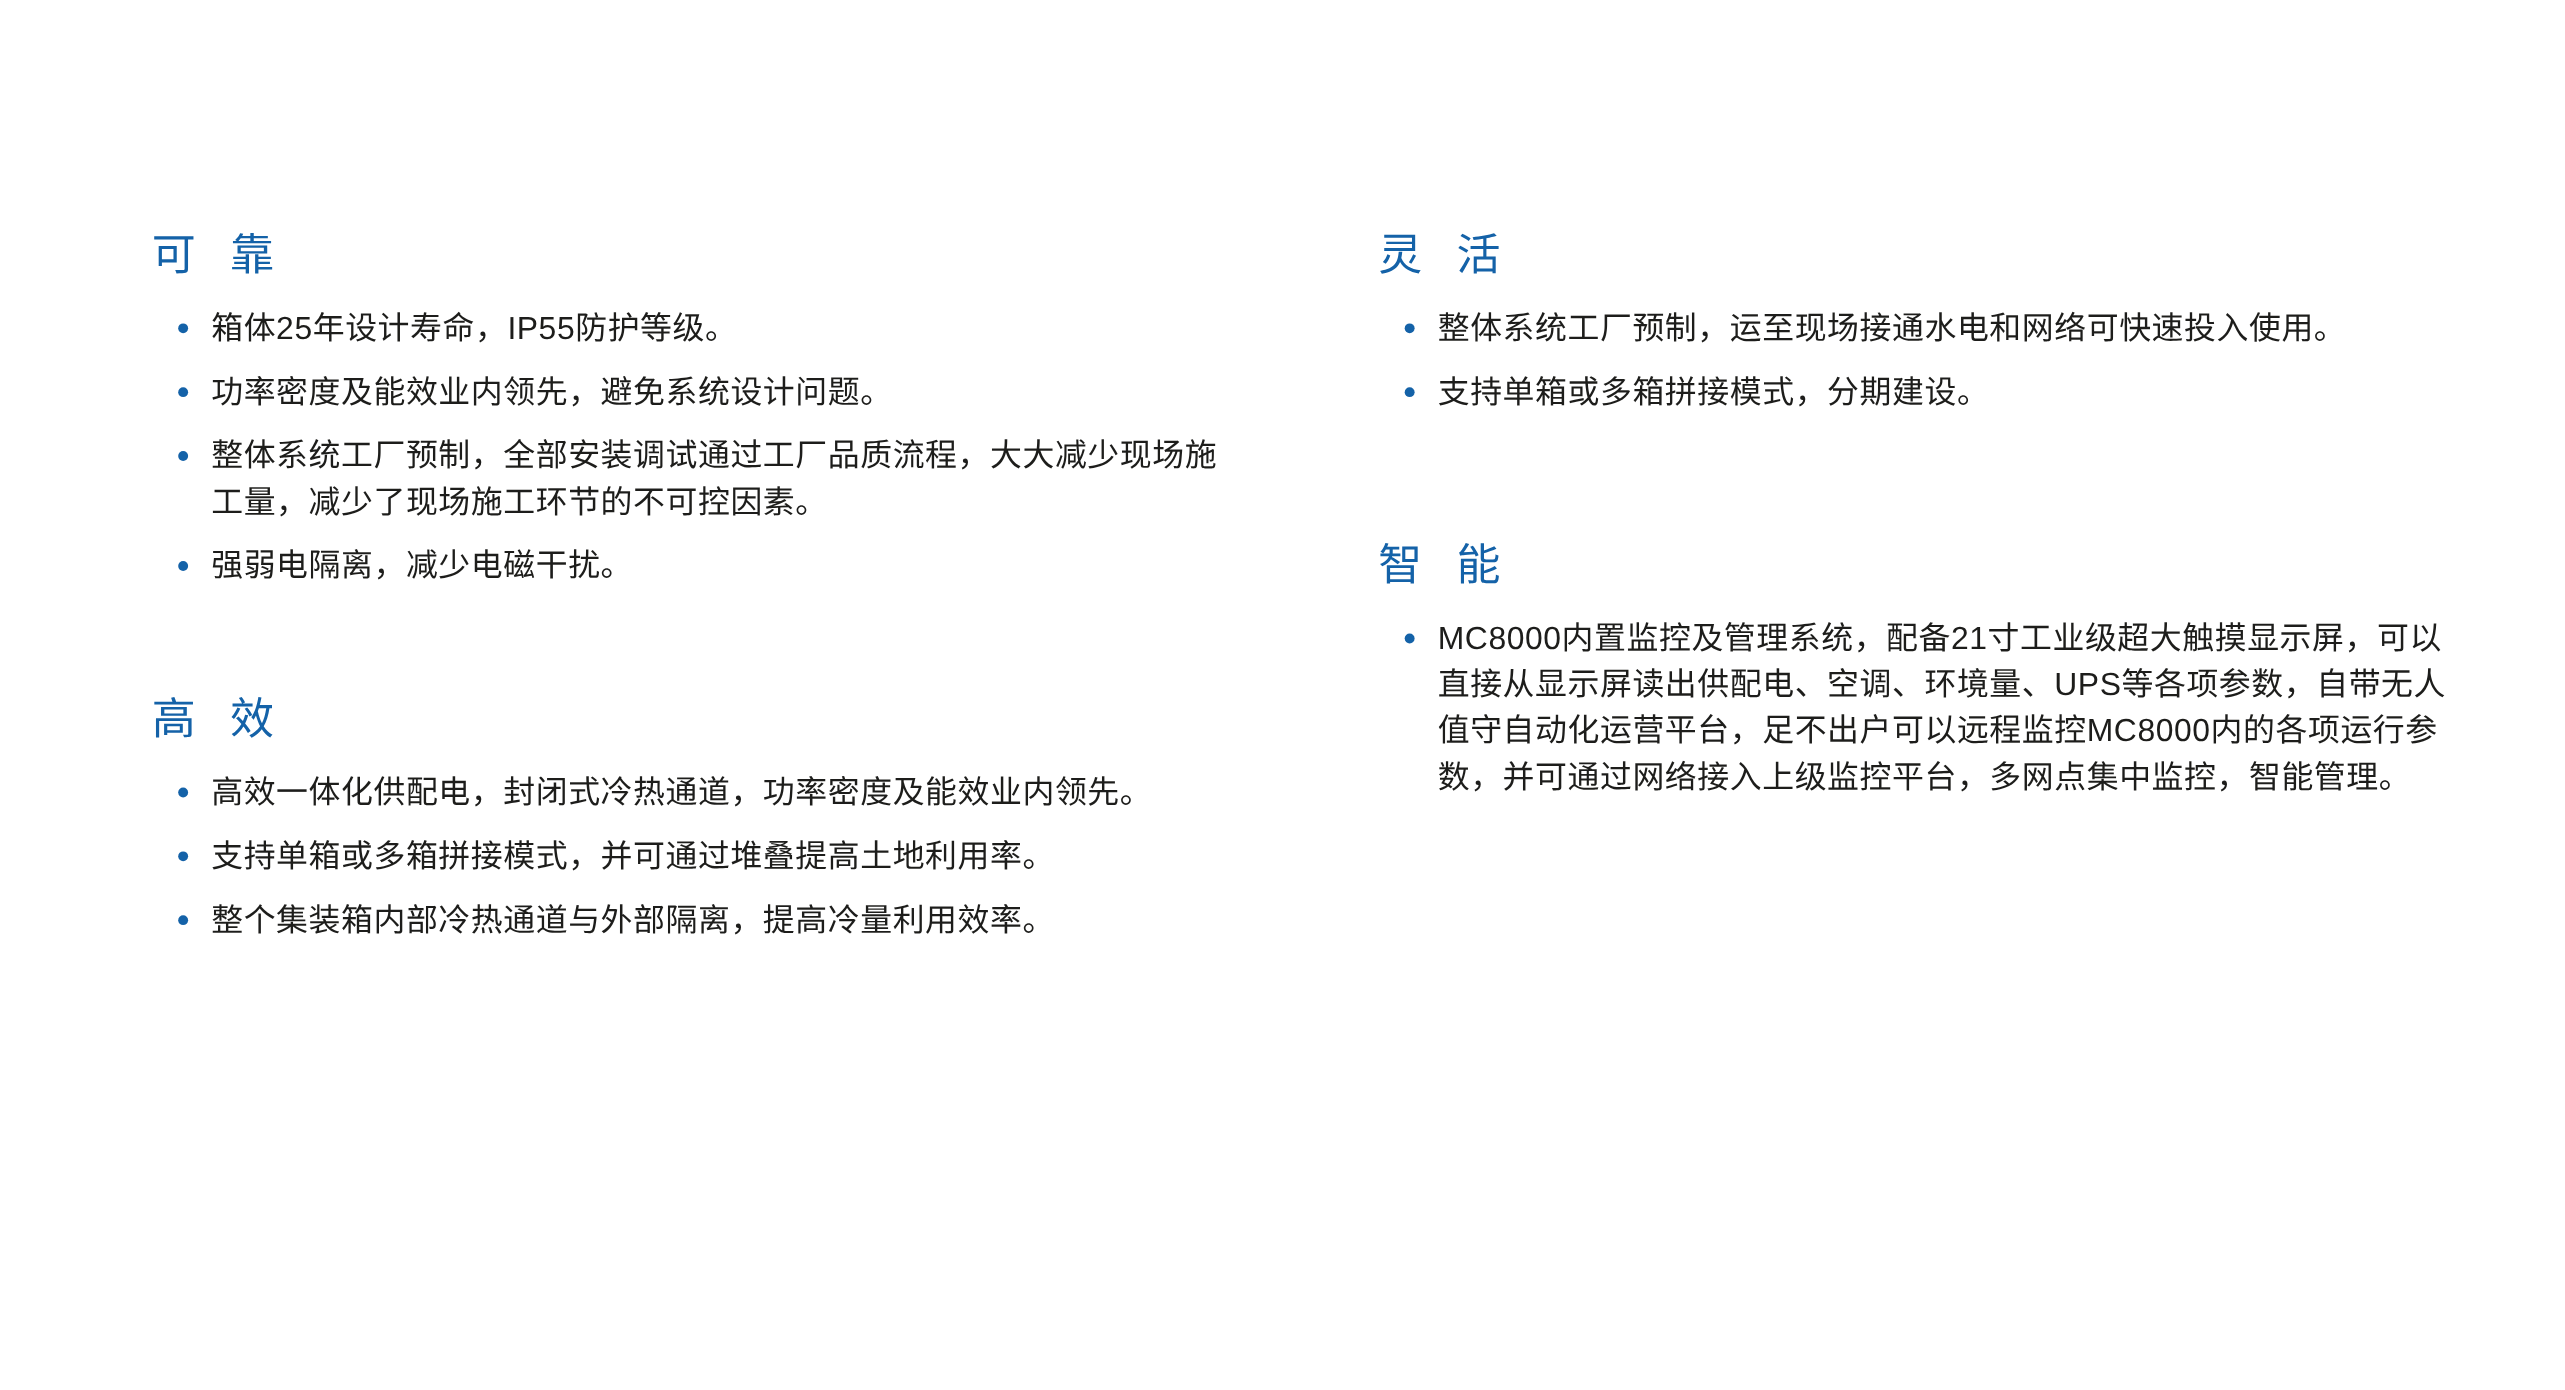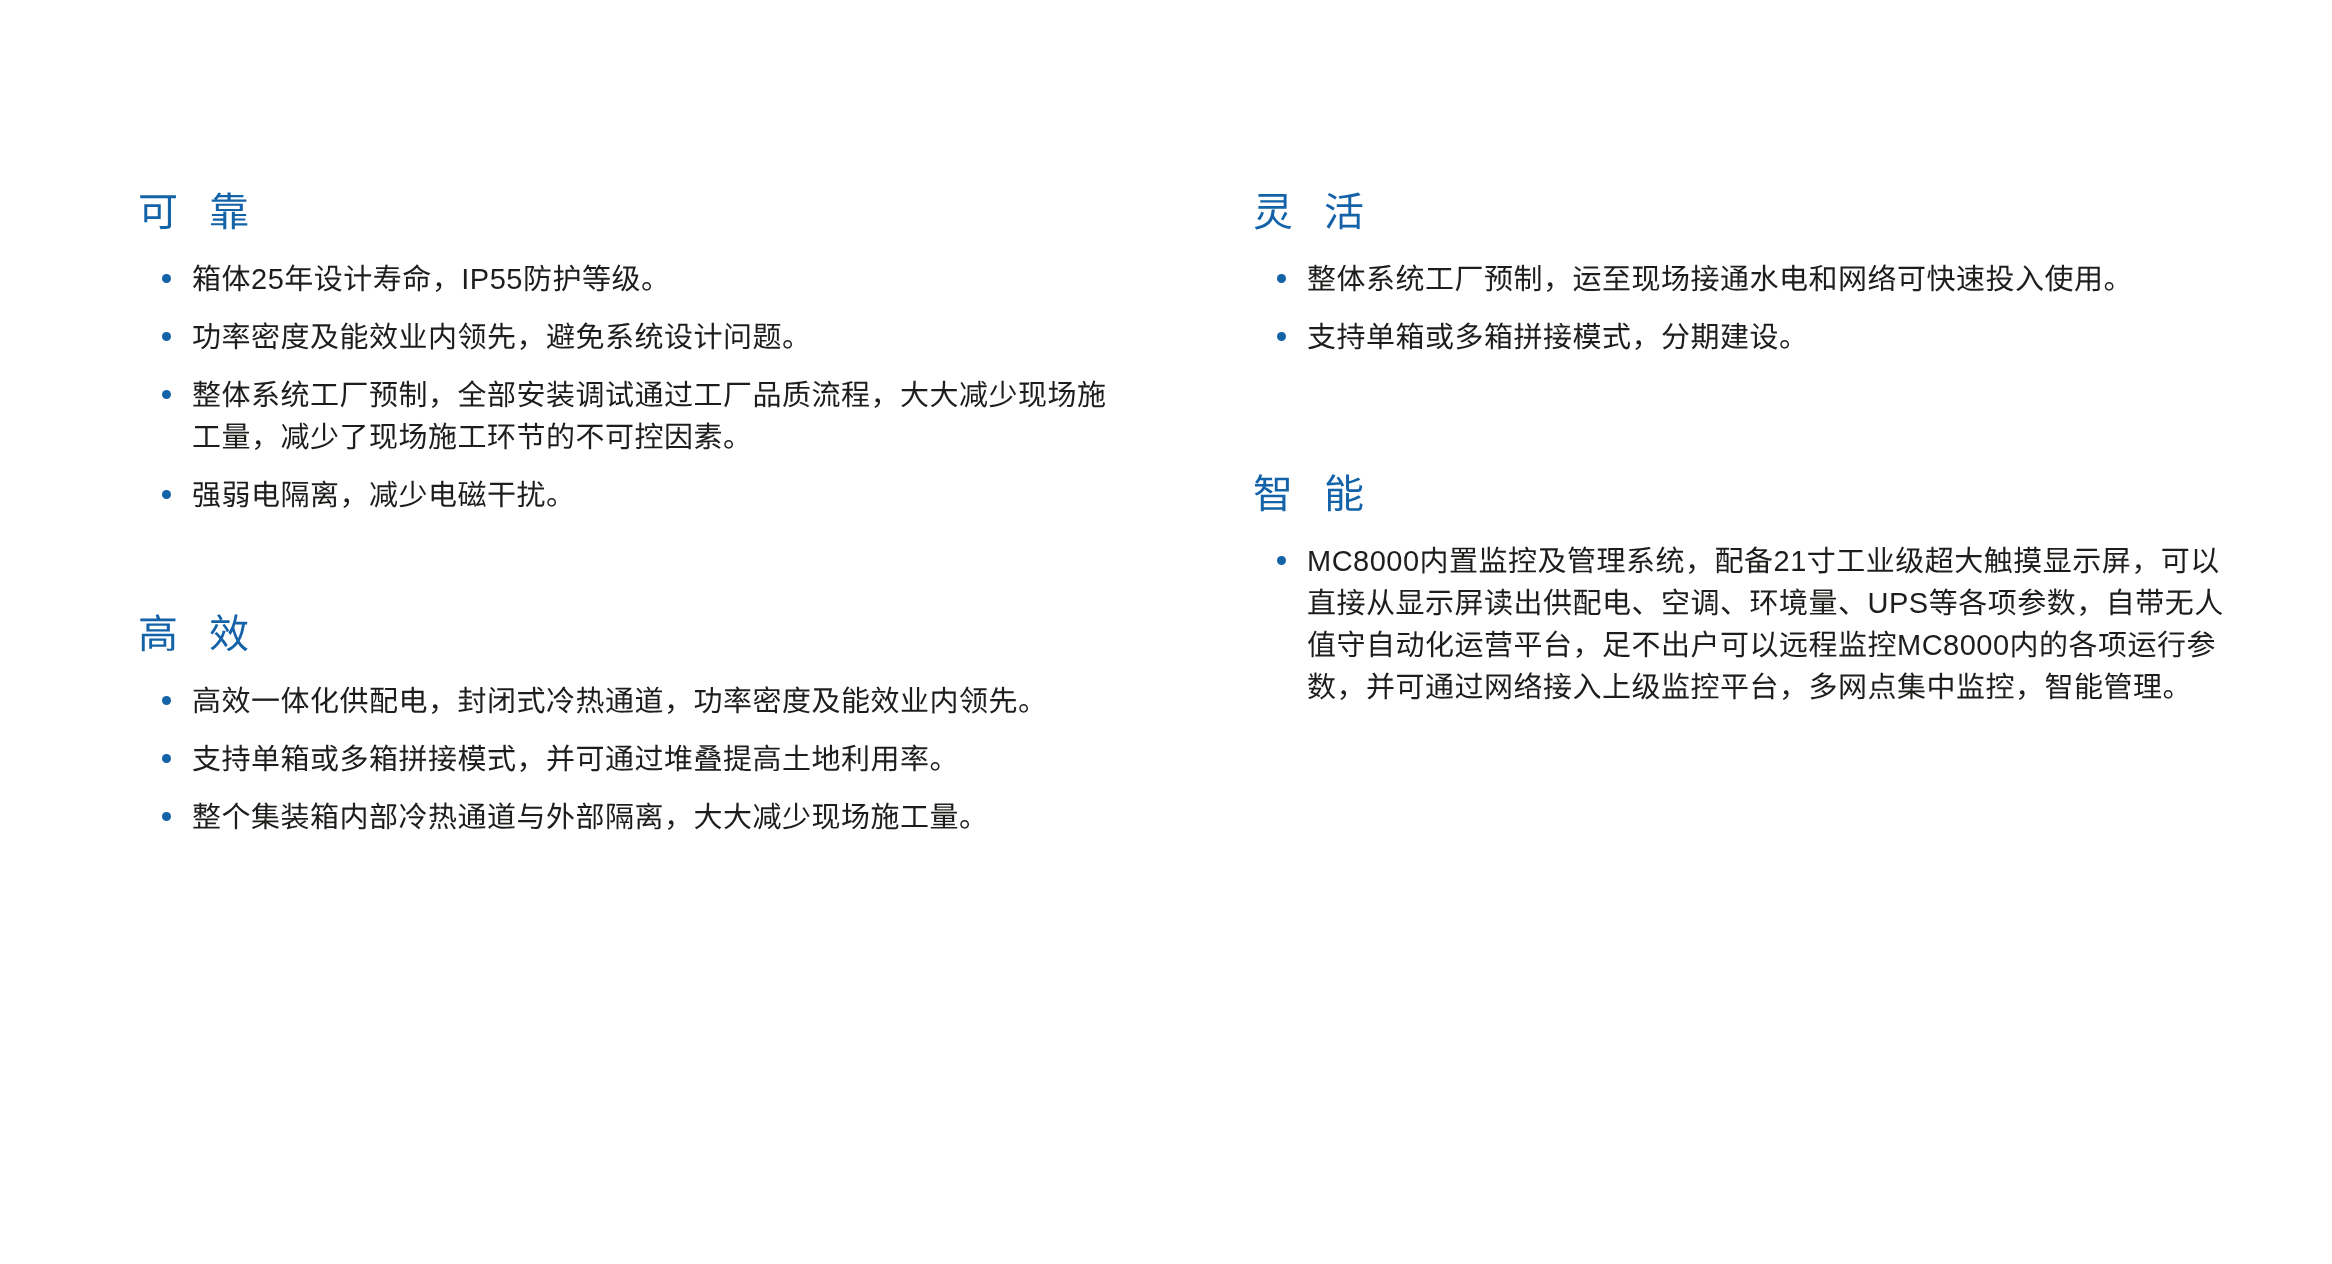--- a/index.html
+++ b/index.html
@@ -26,21 +26,21 @@
     top: 78px;
     font-size: 54px;
     font-weight: bold;
     color: #1462a8;
     letter-spacing: 2px;
     line-height: 1.1;
   }
   .columns {
     position: absolute;
     left: 138px;
-    top: 188px;
+    top: 208px;
     width: 2120px;
     display: flex;
     flex-direction: row;
     gap: 110px;
   }
   .column {
     width: 1005px;
     display: flex;
     flex-direction: column;
   }
@@ -102,21 +102,21 @@
           <li>整体系统工厂预制，全部安装调试通过工厂品质流程，大大减少现场施工量，减少了现场施工环节的不可控因素。</li>
           <li>强弱电隔离，减少电磁干扰。</li>
         </ul>
       </div>
 
       <div class="block">
         <div class="block-heading">高 效</div>
         <ul class="bullets">
           <li>高效一体化供配电，封闭式冷热通道，功率密度及能效业内领先。</li>
           <li>支持单箱或多箱拼接模式，并可通过堆叠提高土地利用率。</li>
-          <li>整个集装箱内部冷热通道与外部隔离，大大减少现场施工量。</li>
+          <li>整个集装箱内部冷热通道与外部隔离，提高冷量利用效率。</li>
         </ul>
       </div>
 
     </div>
 
     <div class="column col-right">
 
       <div class="block">
         <div class="block-heading">灵 活</div>
         <ul class="bullets">

